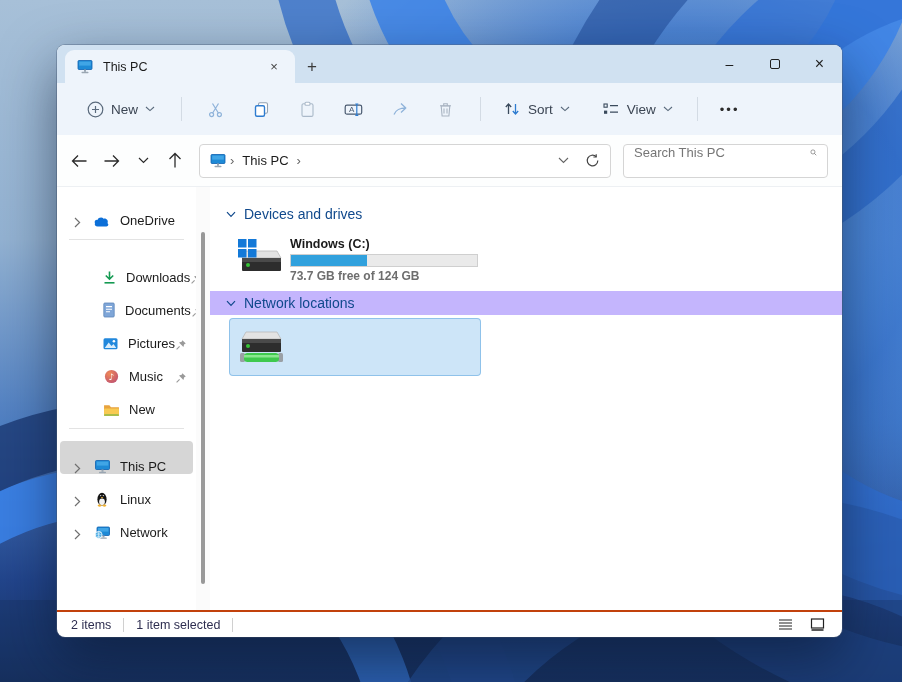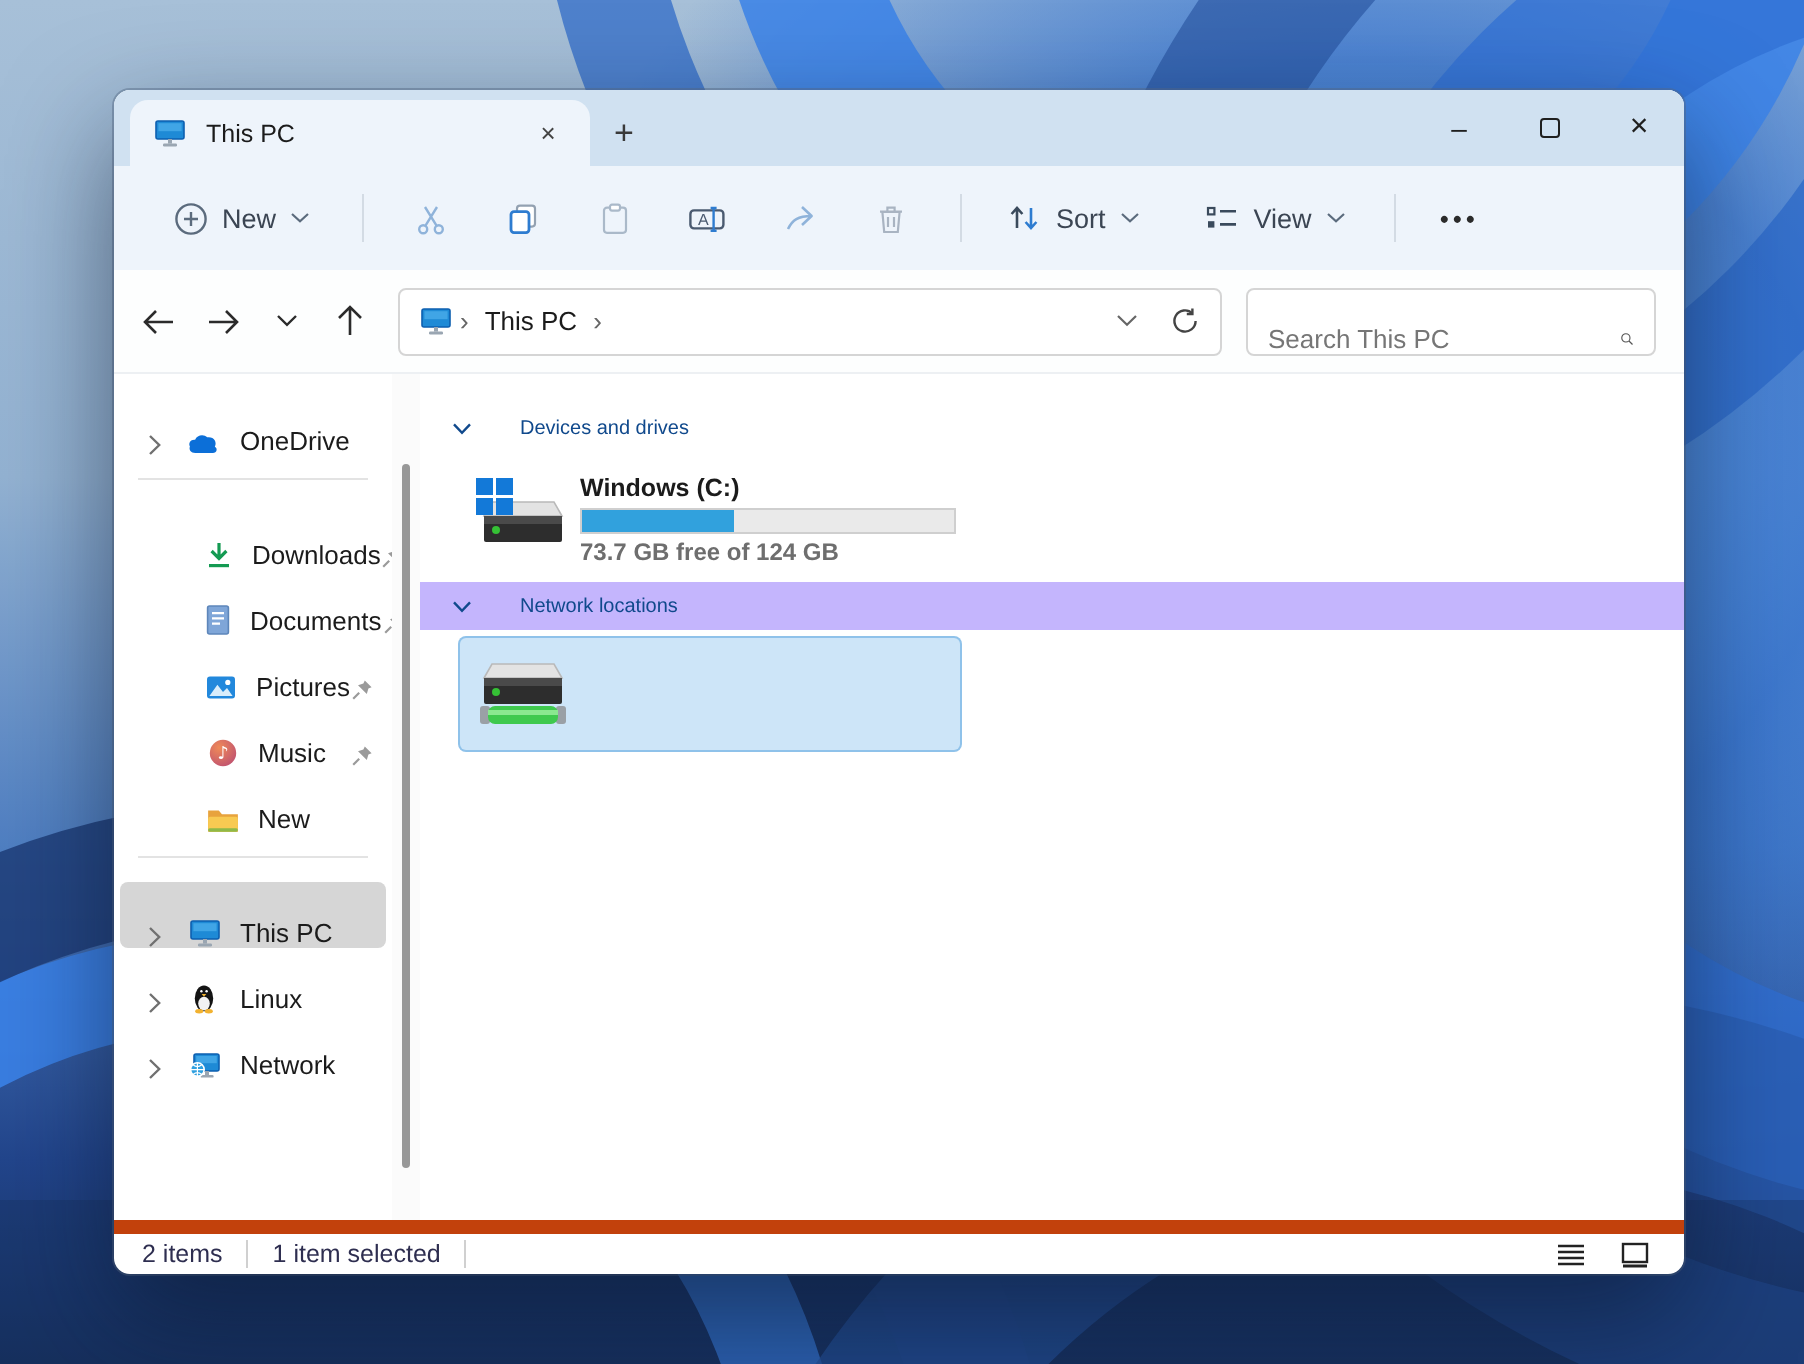--- a/index.html
+++ b/index.html
@@ -36,21 +36,21 @@
 
   
   .addr-row { height:52px; background:#fdfefe; display:flex; align-items:center; padding:0 14px 0 6px;
               border-bottom:1px solid #edf0f3; flex:0 0 auto; }
   .nav-btn { width:32px; height:32px; display:flex; align-items:center; justify-content:center; border-radius:4px; }
   .addr-box { flex:1; height:34px; margin-left:8px; border:1px solid #d5d5d5; border-radius:4px; background:#fff;
               display:flex; align-items:center; padding:0 10px; }
   .crumb { font-size:13px; color:#1b1b1b; margin:0 4px; }
   .addr-right { margin-left:auto; display:flex; align-items:center; gap:16px; }
   .search-box { width:205px; height:34px; margin-left:12px; border:1px solid #d5d5d5; border-radius:4px; background:#fff;
-                display:flex; align-items:flex-end; padding:0 10px; }
+                display:flex; align-items:flex-start; padding:0 10px; }
   .search-box input { border:none; outline:none; flex:1; font-size:13px; color:#1b1b1b; font-family:"Liberation Sans",sans-serif; }
   .search-box input::placeholder { color:#767676; }
 
   
   .body { flex:1; display:flex; min-height:0; }
   .sidebar { width:139px; padding-top:8px; flex:0 0 auto; }
   .side-row { height:33px; display:flex; align-items:flex-end; padding:0 6px 0 10px; border-radius:4px; margin:0 3px; }
   .side-row.sel { background:#d6d6d6; }
   .side-chev { width:14px; display:flex; justify-content:center; }
   .side-ico { width:18px; display:flex; justify-content:center; margin-left:9px; }
@@ -58,32 +58,32 @@
   .side-label { font-size:13px; color:#1b1b1b; margin-left:9px; flex:1; white-space:nowrap; }
   .pin { margin-left:auto; display:flex; }
   .side-div { border-top:1px solid #e3e3e3; margin:11px 12px 12px 12px; }
 
   .scrollzone { width:14px; position:relative; flex:0 0 auto; background:#fbfbfb; }
   .thumb { position:absolute; left:5px; top:45px; width:4px; height:352px; background:#989898; border-radius:2px; }
 
   .content { flex:1; padding-top:14px; min-width:0; }
   .grp-head { height:26px; display:flex; align-items:center; padding-left:16px; }
   .grp-head.band { background:#c4b5fd; height:24px; margin-top:2px; }
-  .grp-title { font-size:10px; color:#10498c; margin-left:24px; }
+  .grp-title { font-size:14px; color:#10498c; margin-left:8px; }
   .tile { width:250px; margin-left:20px; margin-top:4px; padding:5px 7px; border-radius:3px; display:flex; gap:7px;font-weight:bold; }
   .tile.sel { background:#cde5f8; box-shadow:0 0 0 1px #8fc2ea; }
   .tile-ico { width:46px; display:flex; align-items:flex-start; justify-content:center; padding-top:2px; }
   .tile-info { flex:1; min-width:0; }
   .tile-name { font-size:12.5px; color:#1b1b1b; white-space:nowrap; line-height:16px; }
   .bar { width:188px; height:13px; background:#eaeaea; border:1px solid #cfcfcf; margin:2px 0 2px; }
   .bar-fill { height:100%; background:#31a1dd; }
   .tile-free { font-size:12px; color:#6e6e6e; line-height:15px; }
 
   
-  .statusbar { height:27px; border-top:7px solid #c2410c; display:flex; align-items:center;
+  .statusbar { height:27px; border-top:2px solid #c2410c; display:flex; align-items:center;
                padding:0 14px; flex:0 0 auto; }
   .st-text { font-size:12.5px; color:#2e2e50; }
   .st-div { width:1px; height:14px; background:#d0d0d0; margin:0 12px; }
   .st-icons { margin-left:auto; display:flex; gap:10px; }
   .st-ic { width:22px; height:20px; display:flex; align-items:center; justify-content:center; }
   svg { display:block; }
 </style>
 </head>
 <body>
 

